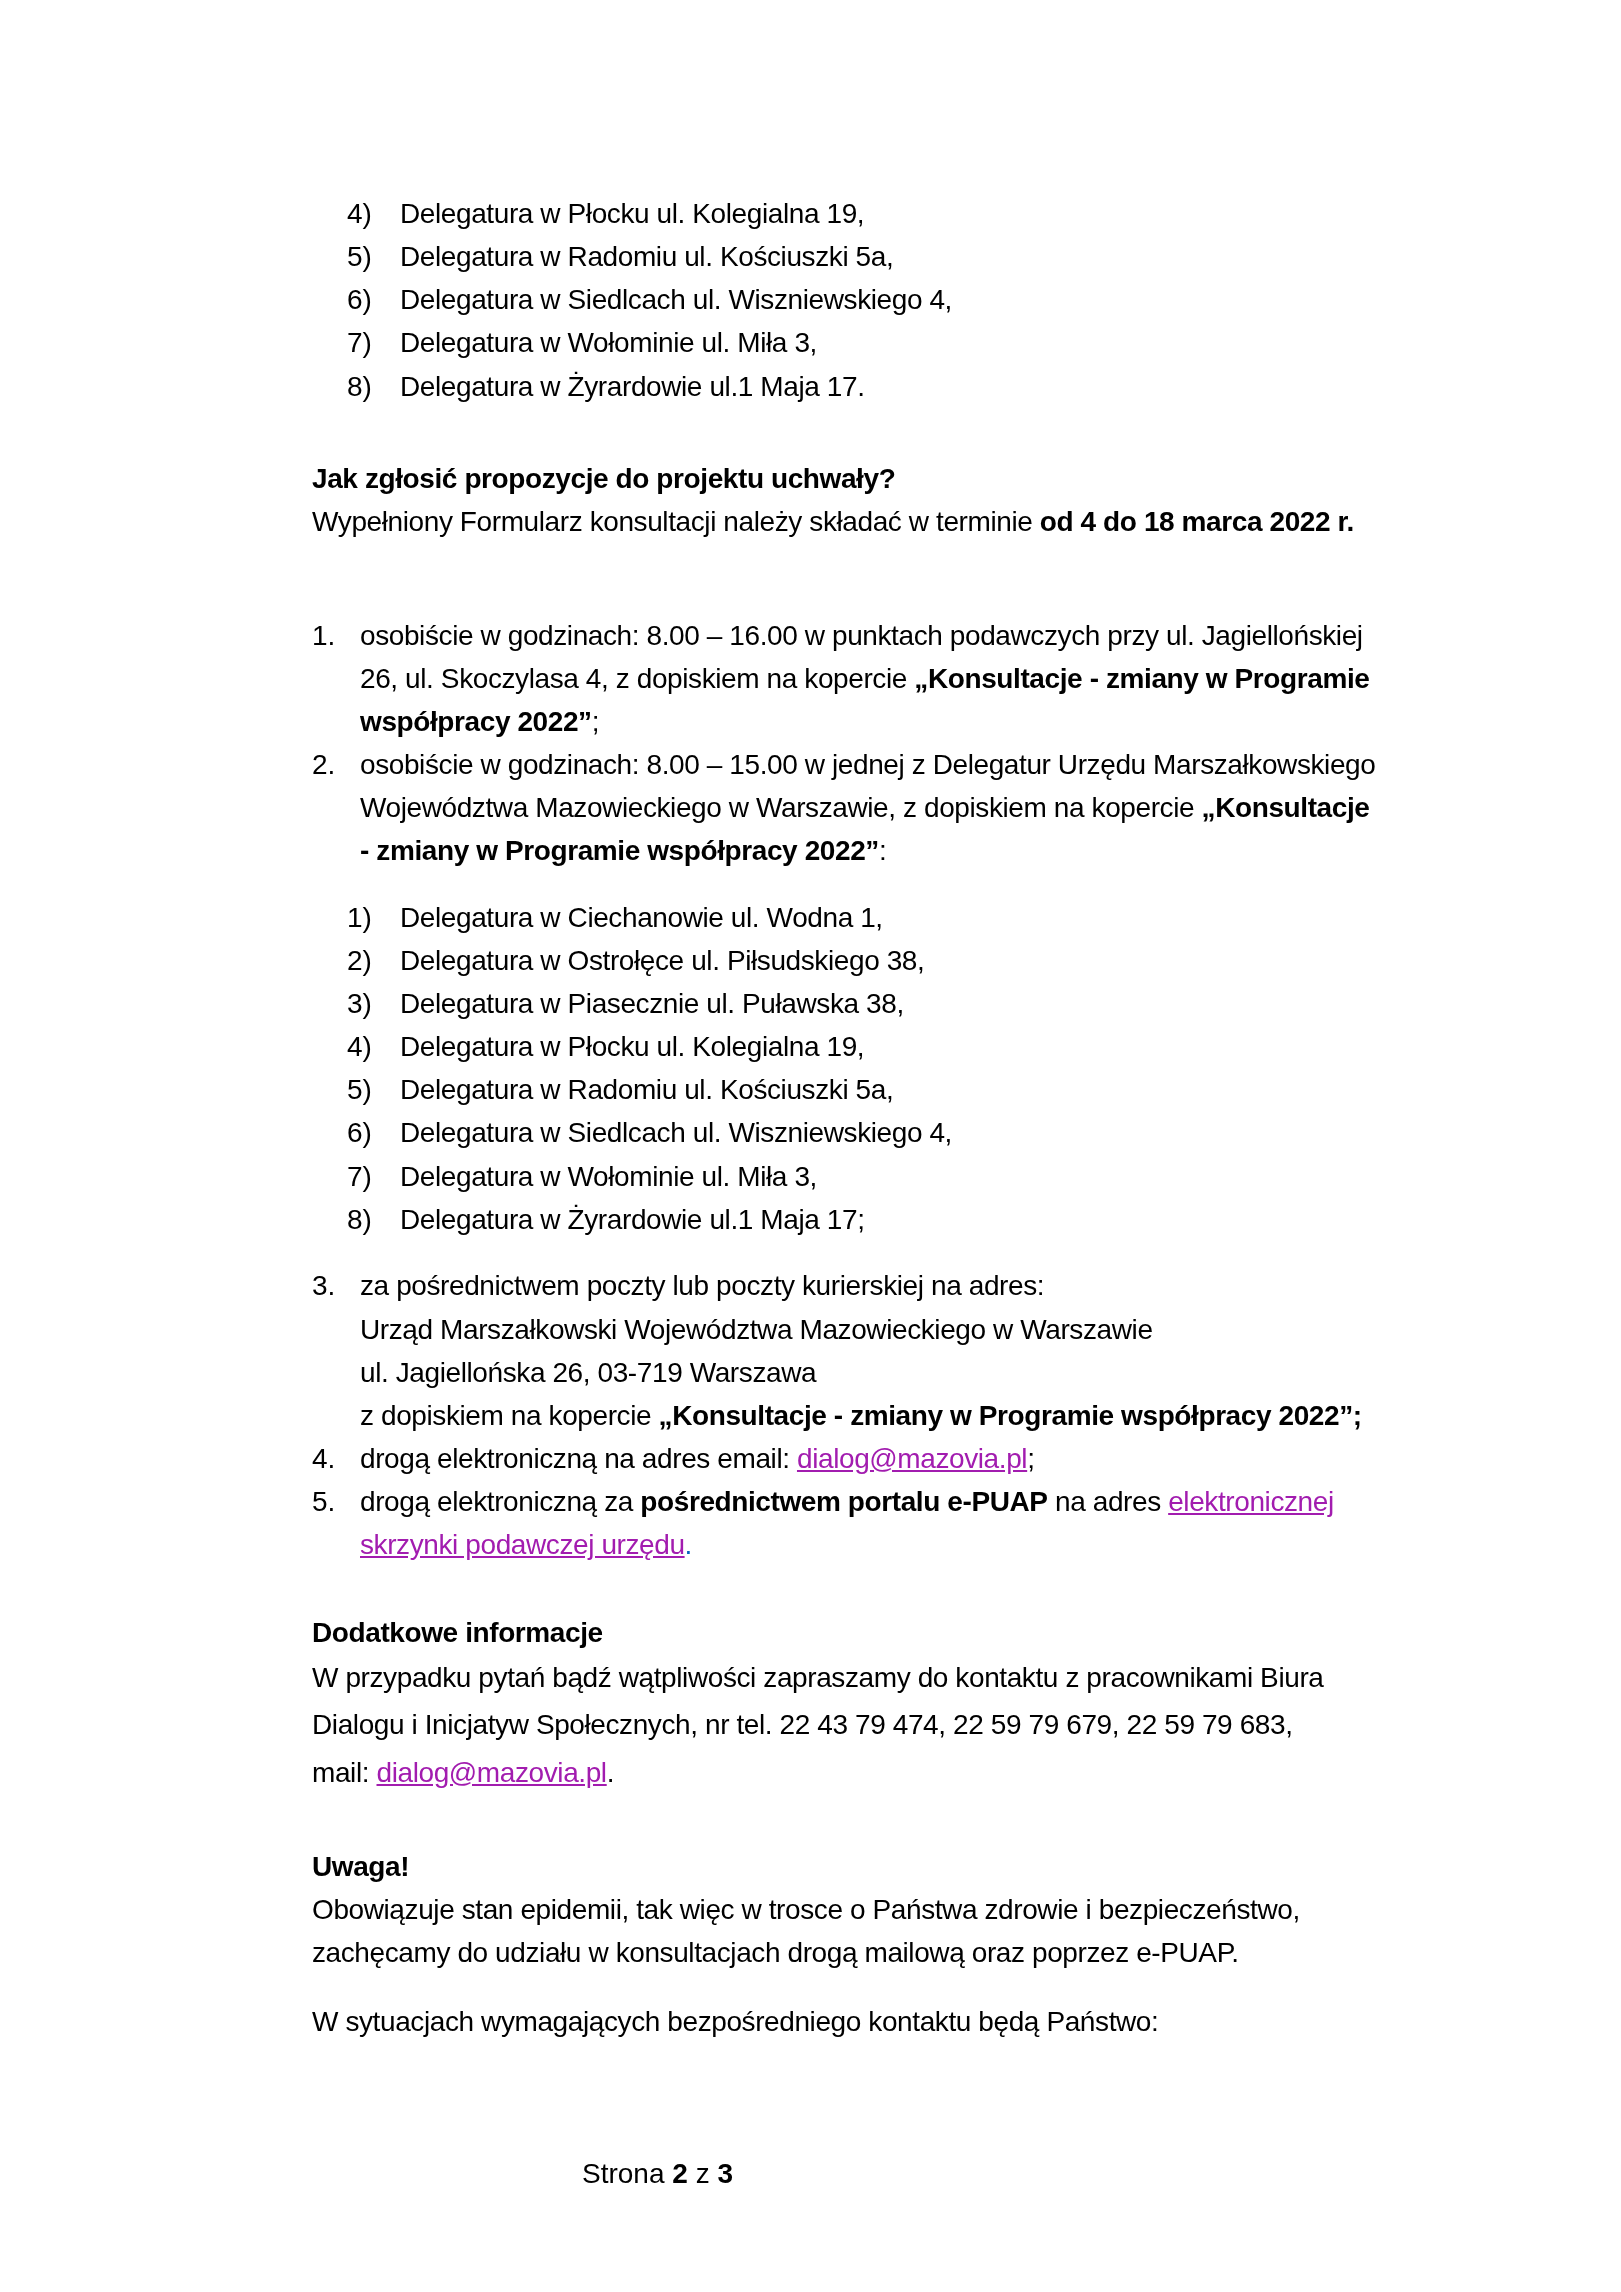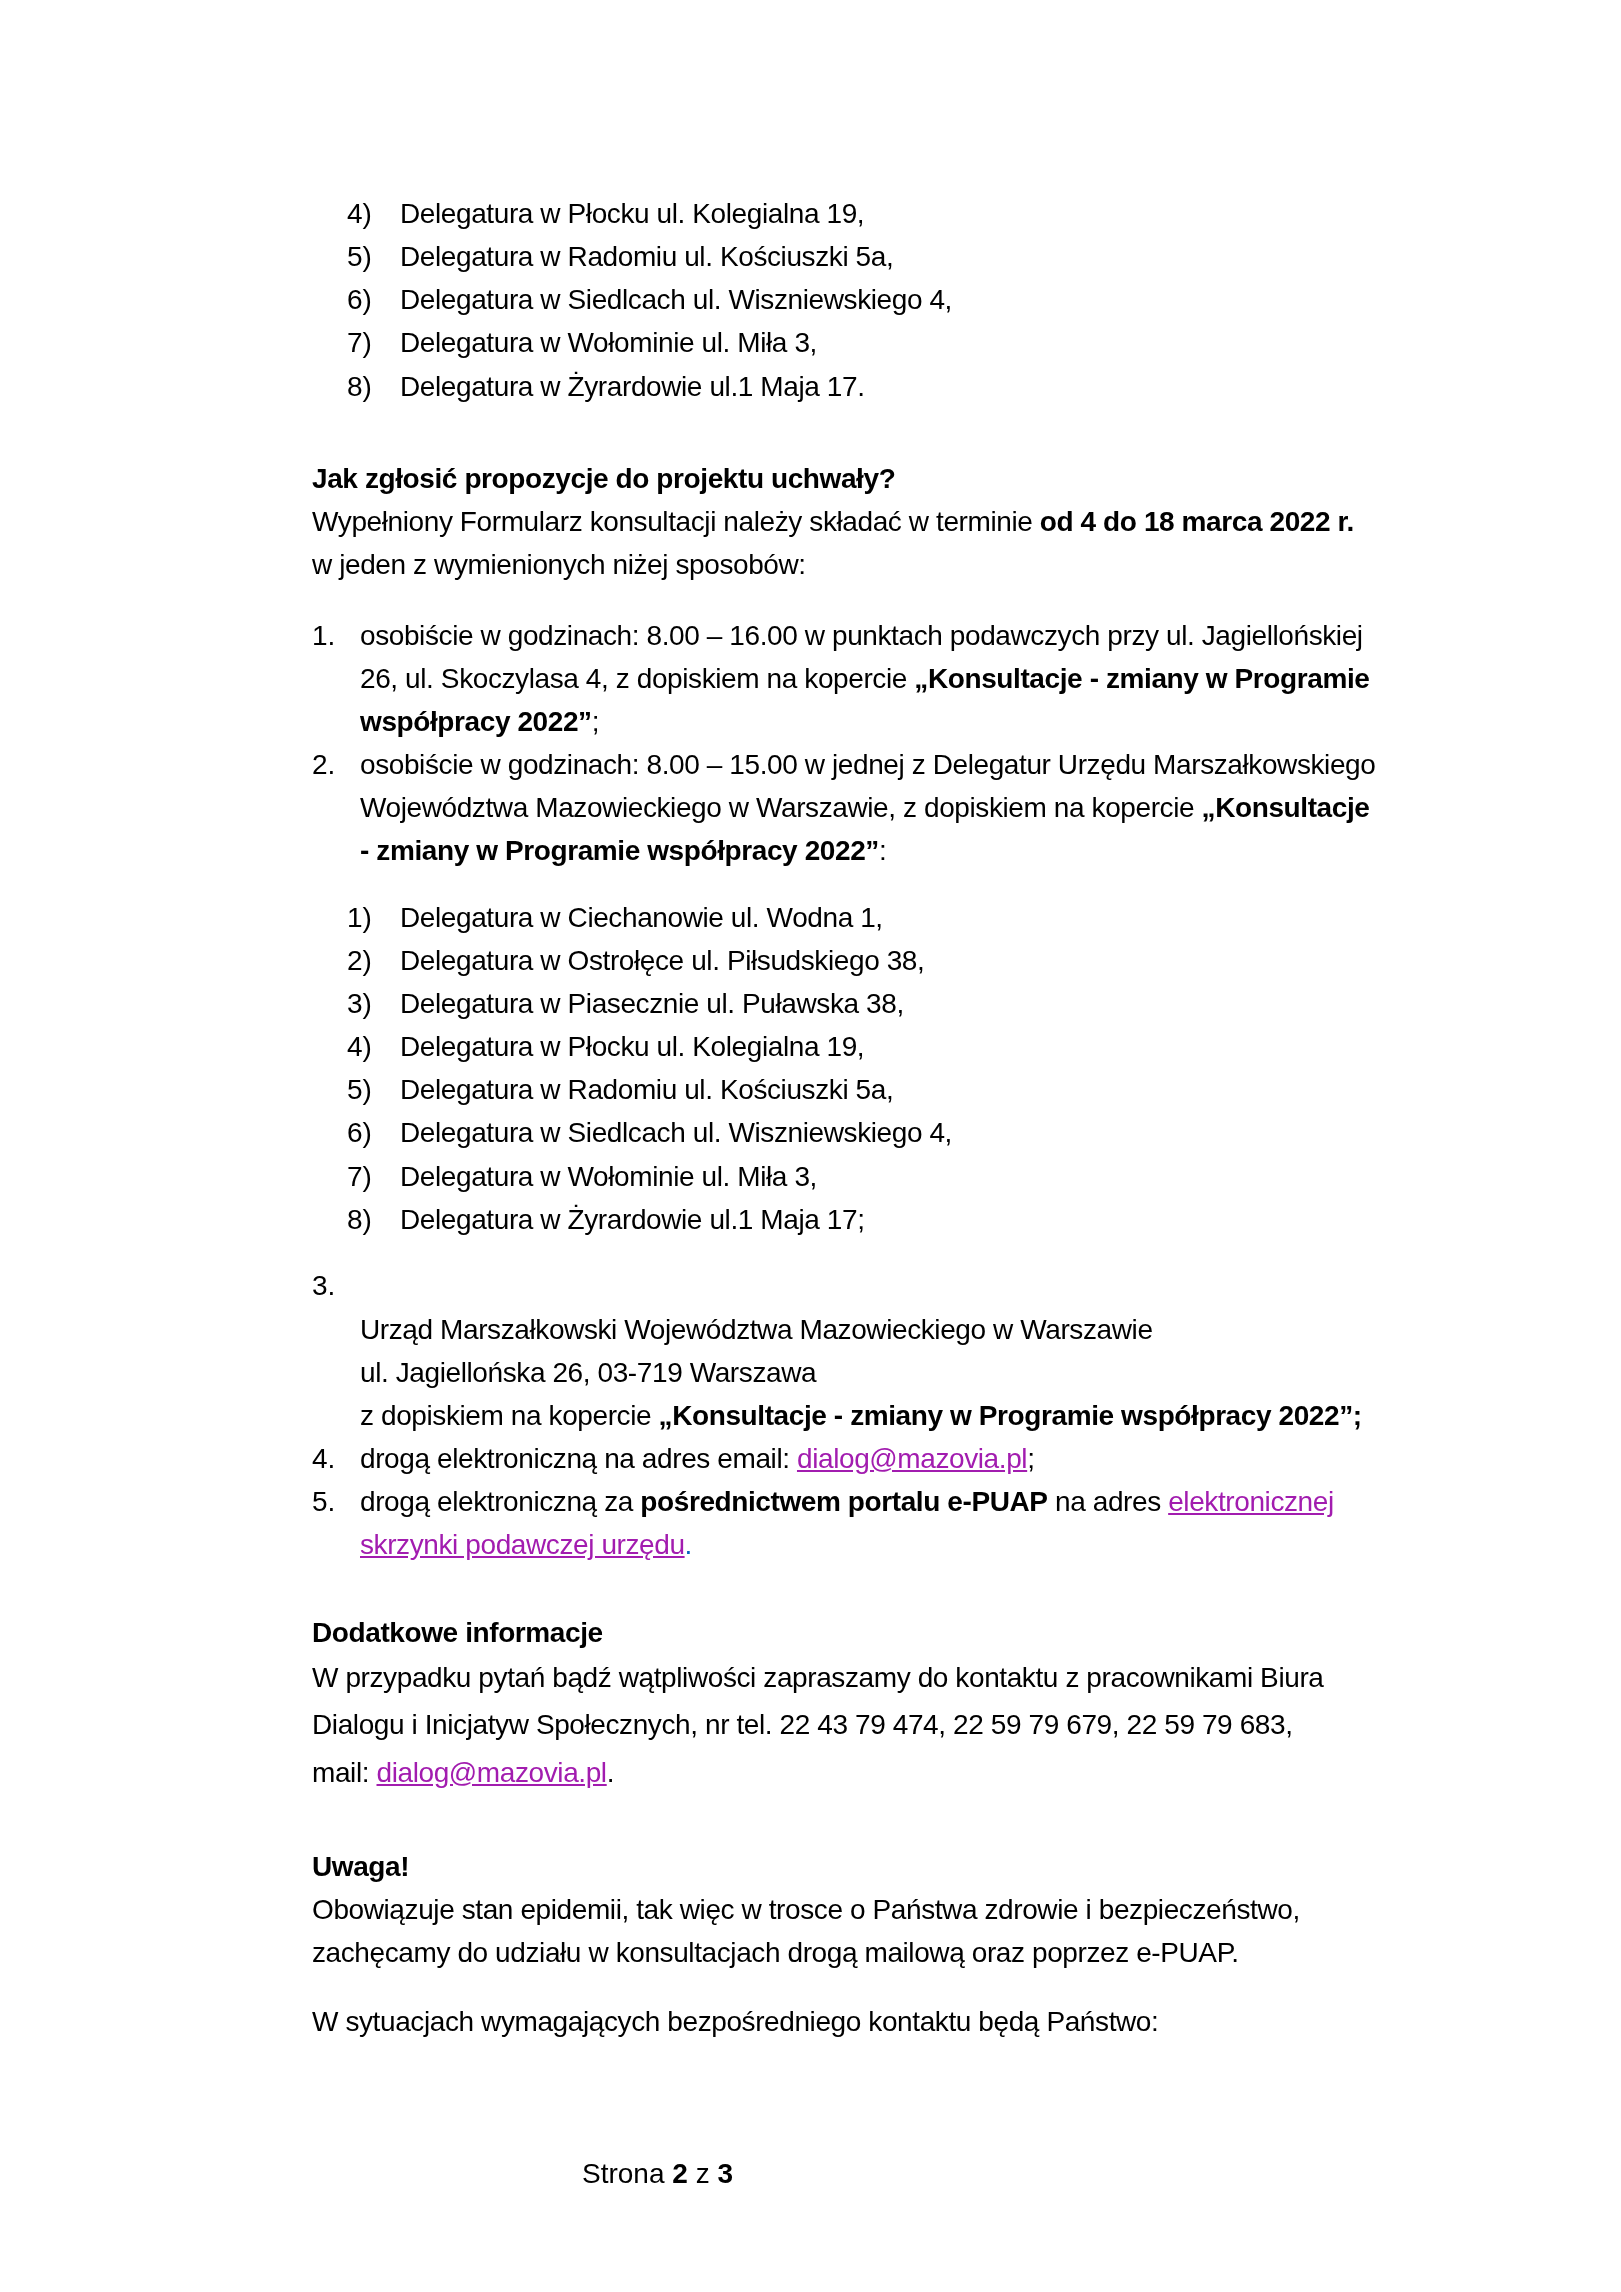--- a/index.html
+++ b/index.html
@@ -27,21 +27,20 @@
     <span class="num" style="left:347px;top:321px;">7)</span>
     <span class="line" style="left:400px;top:321px;">Delegatura w Wołominie ul. Miła 3,</span>
     <span class="num" style="left:347px;top:365px;">8)</span>
     <span class="line" style="left:400px;top:365px;">Delegatura w Żyrardowie ul.1 Maja 17.</span>
   </div>
 
   <div class="line b" style="left:312px;top:457px;">Jak zgłosić propozycje do projektu uchwały?</div>
   <div class="line" style="left:312px;top:500px;">
     <span>Wypełniony Formularz konsultacji należy składać w terminie </span><b>od 4 do 18 marca 2022 r.</b>
   </div>
-  <div class="line" style="left:312px;top:543px;">w jeden z wymienionych niżej sposobów:</div>
 
   <span class="num" style="left:312px;top:614px;">1.</span>
   <div class="line" style="left:360px;top:614px;">osobiście w godzinach: 8.00 – 16.00 w punktach podawczych przy ul. Jagiellońskiej</div>
   <div class="line" style="left:360px;top:657px;">
     <span>26, ul. Skoczylasa 4, z dopiskiem na kopercie </span><b>„Konsultacje - zmiany w Programie</b>
   </div>
   <div class="line" style="left:360px;top:700px;">
     <b>współpracy 2022”</b><span>;</span>
   </div>
 
@@ -67,20 +66,21 @@
     <span class="line" style="left:400px;top:1068px;">Delegatura w Radomiu ul. Kościuszki 5a,</span>
     <span class="num" style="left:347px;top:1111px;">6)</span>
     <span class="line" style="left:400px;top:1111px;">Delegatura w Siedlcach ul. Wiszniewskiego 4,</span>
     <span class="num" style="left:347px;top:1155px;">7)</span>
     <span class="line" style="left:400px;top:1155px;">Delegatura w Wołominie ul. Miła 3,</span>
     <span class="num" style="left:347px;top:1198px;">8)</span>
     <span class="line" style="left:400px;top:1198px;">Delegatura w Żyrardowie ul.1 Maja 17;</span>
   </div>
 
   <span class="num" style="left:312px;top:1264px;">3.</span>
+  <div class="line" style="left:360px;top:1264px;">za pośrednictwem poczty lub poczty kurierskiej na adres:</div>
   <div class="line" style="left:360px;top:1308px;">Urząd Marszałkowski Województwa Mazowieckiego w Warszawie</div>
   <div class="line" style="left:360px;top:1351px;">ul. Jagiellońska 26, 03-719 Warszawa</div>
   <div class="line" style="left:360px;top:1394px;">
     <span>z dopiskiem na kopercie </span><b>„Konsultacje - zmiany w Programie współpracy 2022”;</b>
   </div>
 
   <span class="num" style="left:312px;top:1437px;">4.</span>
   <div class="line" style="left:360px;top:1437px;">
     <span>drogą elektroniczną na adres email: </span><a class="link">dialog@mazovia.pl</a><span>;</span>
   </div>

